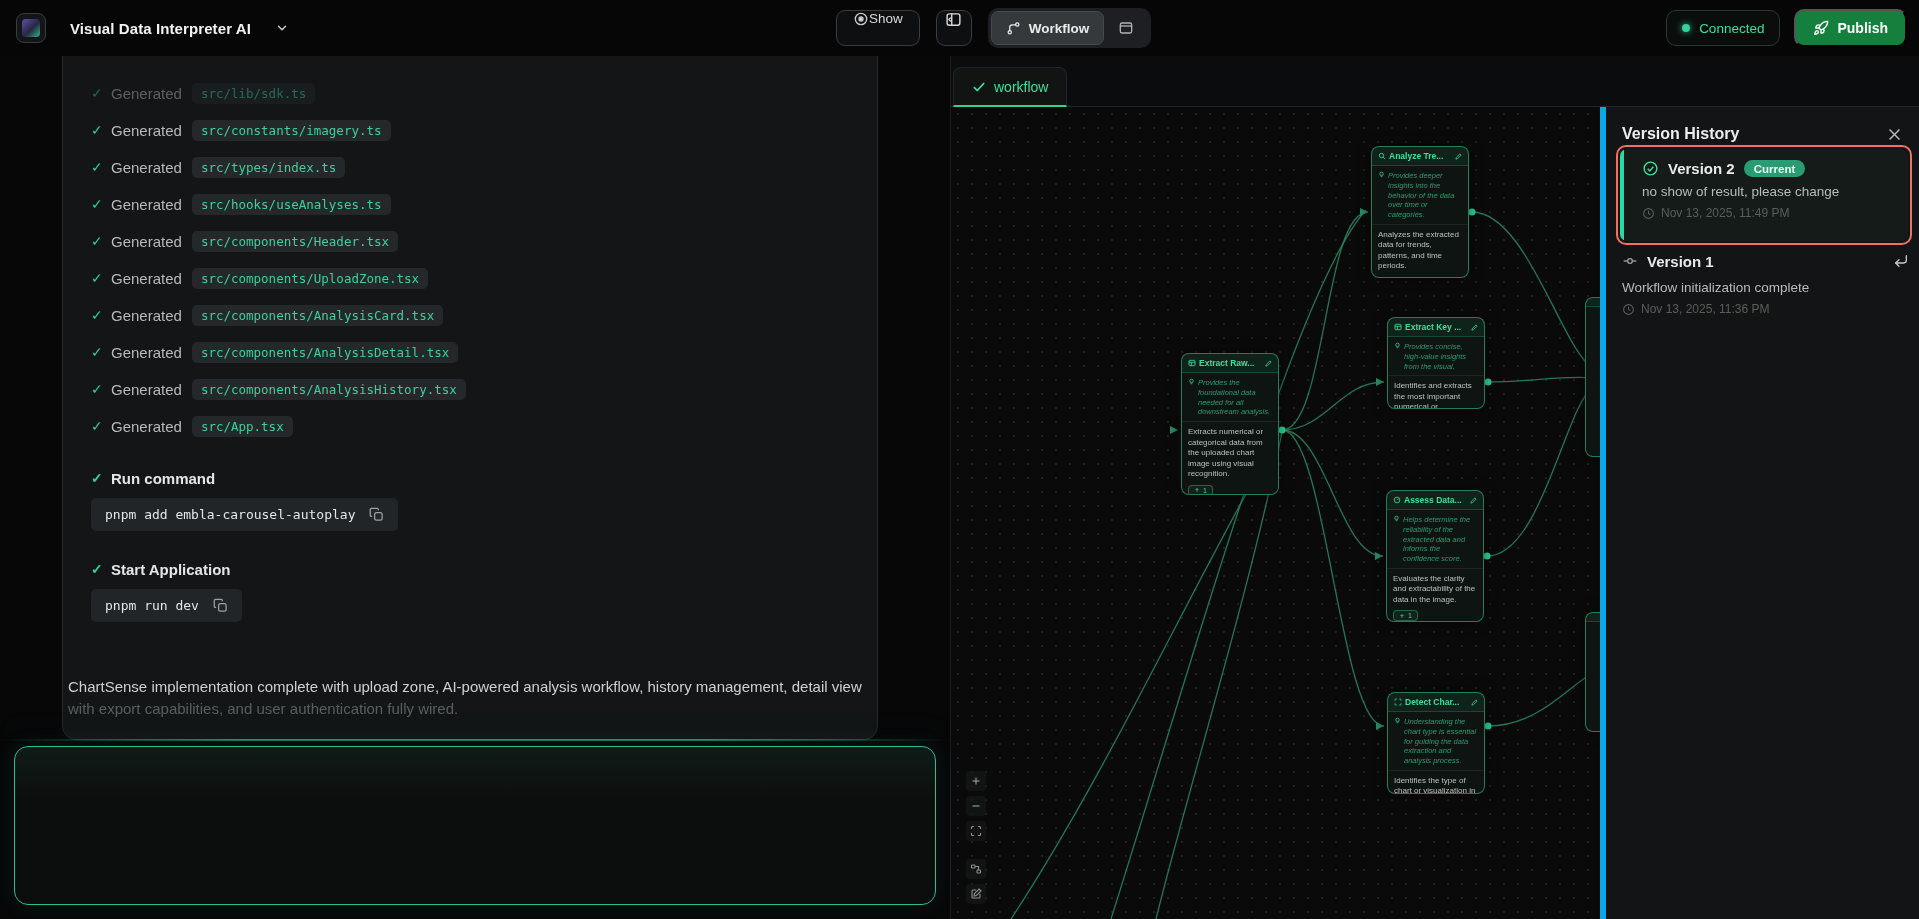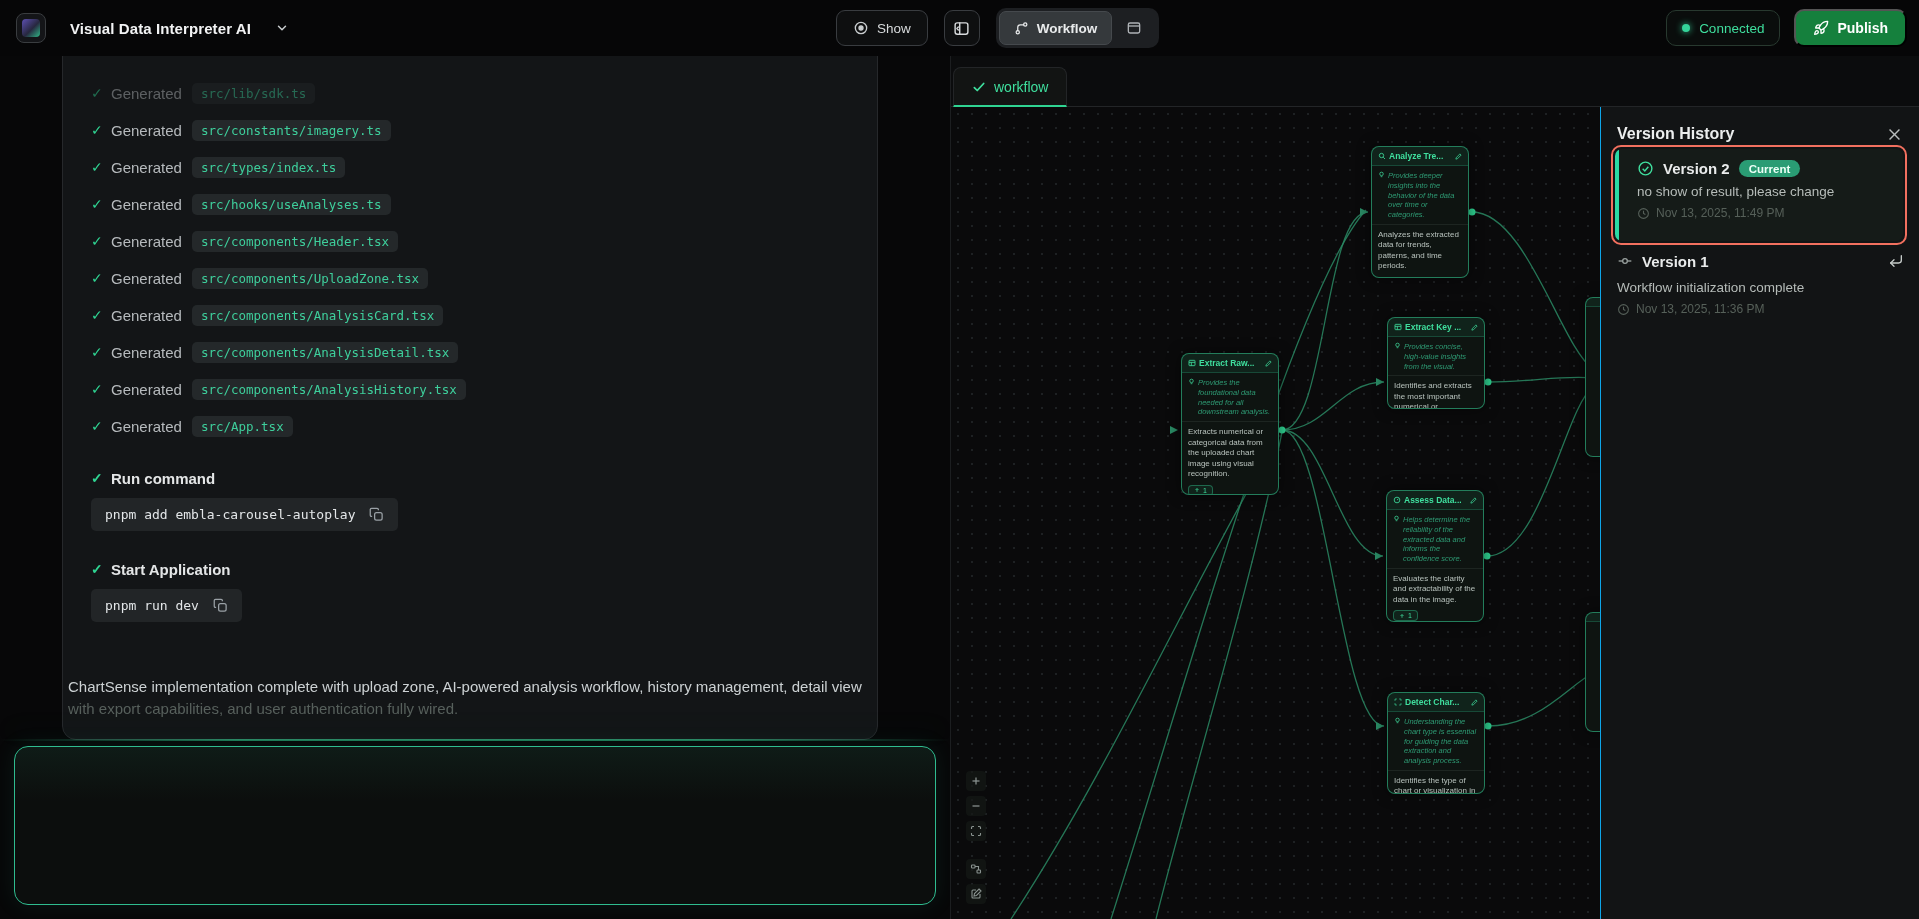--- a/index.html
+++ b/index.html
@@ -9,21 +9,21 @@
 
   
   .topbar { position:absolute; left:0; top:0; width:1919px; height:56px; background:#060607; z-index:50; }
   .tb-left { position:absolute; left:16px; top:0; height:56px; display:flex; align-items:center; gap:24px; }
   .logo { width:30px; height:30px; border:1px solid #3a3d40; border-radius:8px; background:#141518;
     display:flex; align-items:center; justify-content:center; overflow:hidden; }
   .logo-img { width:18px; height:18px; border-radius:4px;
     background:linear-gradient(135deg,#6a5acd 0%,#2b2b46 55%,#34d399 100%); opacity:.85; }
   .app-title { font-size:15px; font-weight:700; color:#f2f3f4; letter-spacing:.1px; }
   .tb-center { position:absolute; left:836px; top:0; height:56px; display:flex; align-items:center; gap:16px; }
-  .btn-outline { display:flex; align-items:center; gap:8px; height:36px; padding:0 16px;
+  .btn-outline { display:flex; height:36px; padding:0 16px;
     border:1px solid #393c40; border-radius:9px; background:rgba(20,21,23,.6); color:#d7dadc; font-size:13.5px; }
   .icon-btn { width:36px; height:36px; padding:0; justify-content:center; }
   .switcher { display:flex; align-items:center; background:#1d1f22; border-radius:10px; padding:3px; height:40px; }
   .seg { display:flex; align-items:center; gap:8px; height:34px; padding:0 14px; border-radius:7px;
     color:#aeb2b6; font-size:13.5px; }
   .seg.active { background:#35393c; color:#e9ebec; border:1px solid #45494d; font-weight:600; }
   .tb-right { position:absolute; right:12px; top:0; height:56px; display:flex; align-items:center; gap:14px; }
   .connected { display:flex; align-items:center; gap:9px; height:36px; padding:0 15px;
     border:1px solid #28392f; border-radius:10px; color:#3fdf9e; font-size:13.5px; background:rgba(14,20,17,.5); }
   .dot { width:8px; height:8px; border-radius:50%; background:#34d399; box-shadow:0 0 7px rgba(52,211,153,.9); }
@@ -85,21 +85,21 @@
     padding:1px 5px; font-size:7px; color:#3fdf9e; }
   .node .hint-ic, .node .hdr-ic, .node .pencil-ic { flex:0 0 auto; color:#3fdf9e; }
   .sliver { height:160px; }
   .zoom-ctrls { position:absolute; left:15px; top:664px; display:flex; flex-direction:column; gap:5px; }
   .zbtn { width:20px; height:20px; display:flex; align-items:center; justify-content:center;
     background:rgba(20,24,22,.7); border:none; border-radius:4px; color:#8a9390; cursor:pointer; }
   .zgap { height:8px; }
 
   
   .vh-panel { position:absolute; left:1600px; top:107px; width:319px; height:812px; background:#121415;
-    border-left:1px solid #0ea5e9; z-index:20; }
+    border-left:6px solid #0ea5e9; z-index:20; }
   .vh-head { display:flex; align-items:center; justify-content:space-between; padding:18px 16px 10px 16px; }
   .vh-title { font-size:16px; font-weight:700; color:#eceeee; }
   .vh-close { background:none; border:none; color:#b9bebe; cursor:pointer; display:flex; }
   .v2-box { position:absolute; left:10px; top:38px; width:296px; height:100px; border:2.5px solid #f2705f;
     border-radius:10px; padding:2px; }
   .v2-card { position:relative; width:100%; height:100%; background:#151b18; border-radius:7px;
     padding:11px 12px 8px 22px; overflow:hidden; }
   .v2-accent { position:absolute; left:0; top:0; bottom:0; width:4px; background:#2cd9a4; }
   .vrow { display:flex; align-items:center; gap:9px; }
   .vname { font-size:15px; font-weight:700; color:#e9ebeb; }

